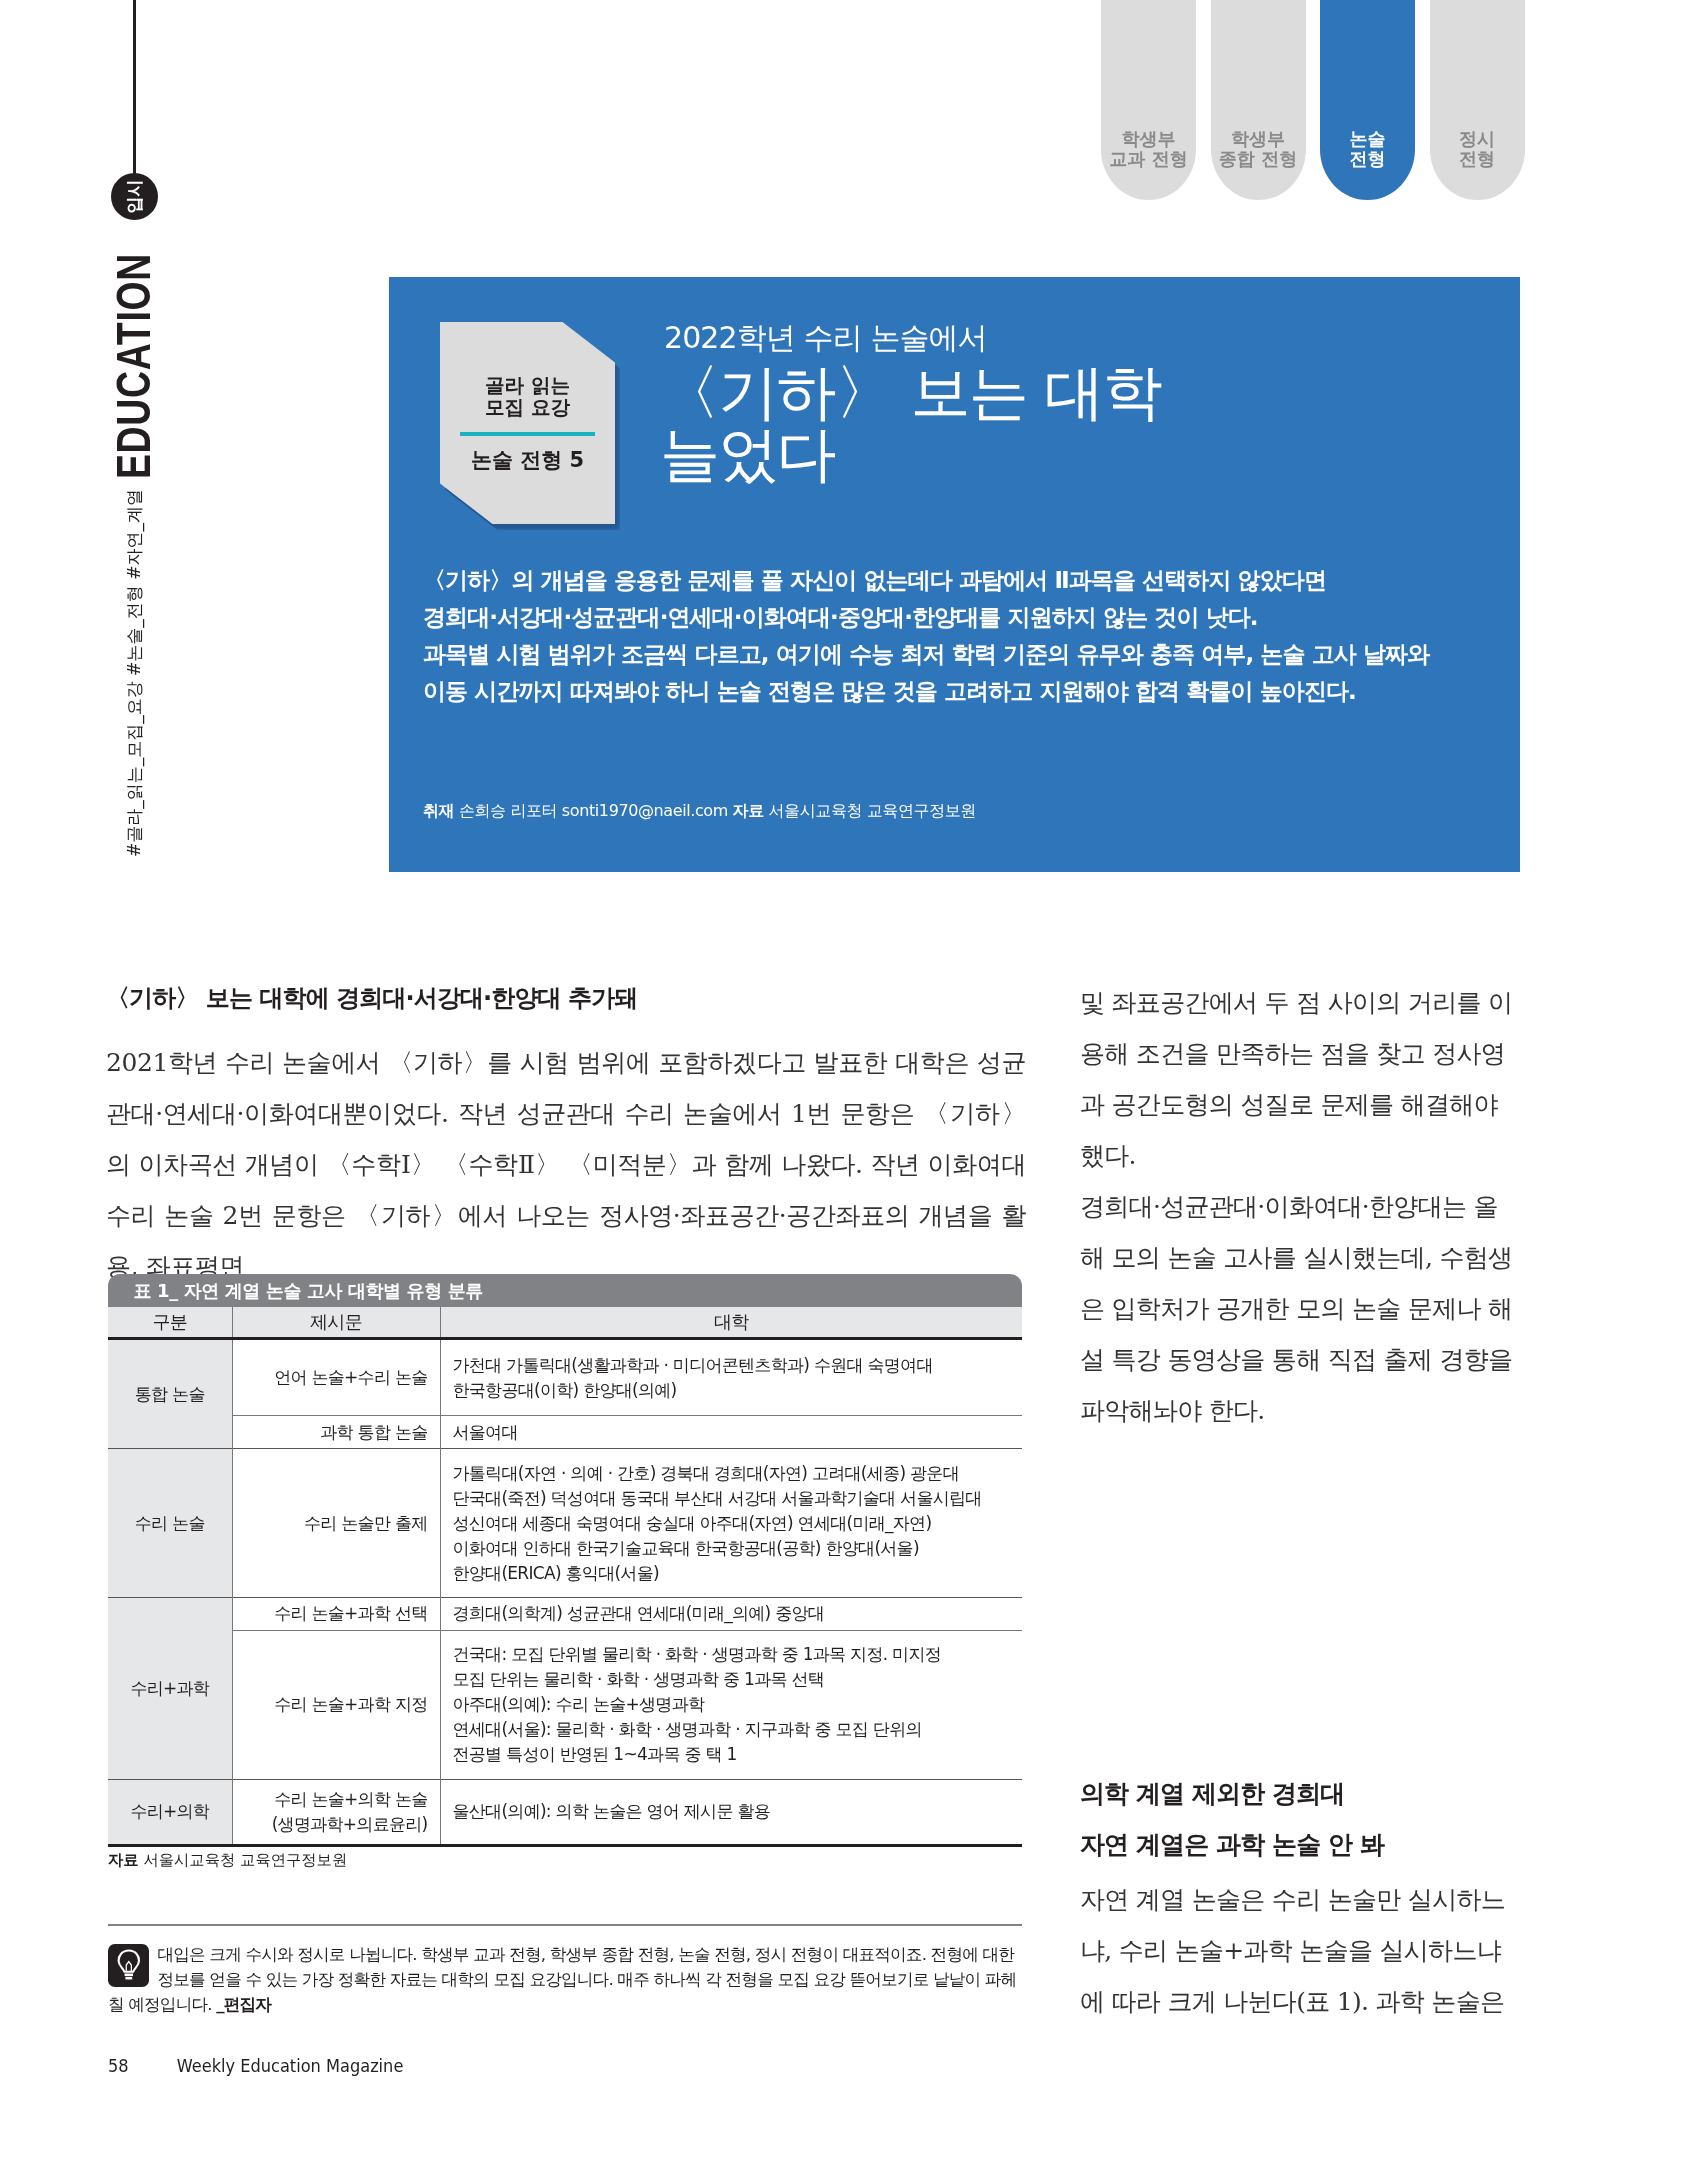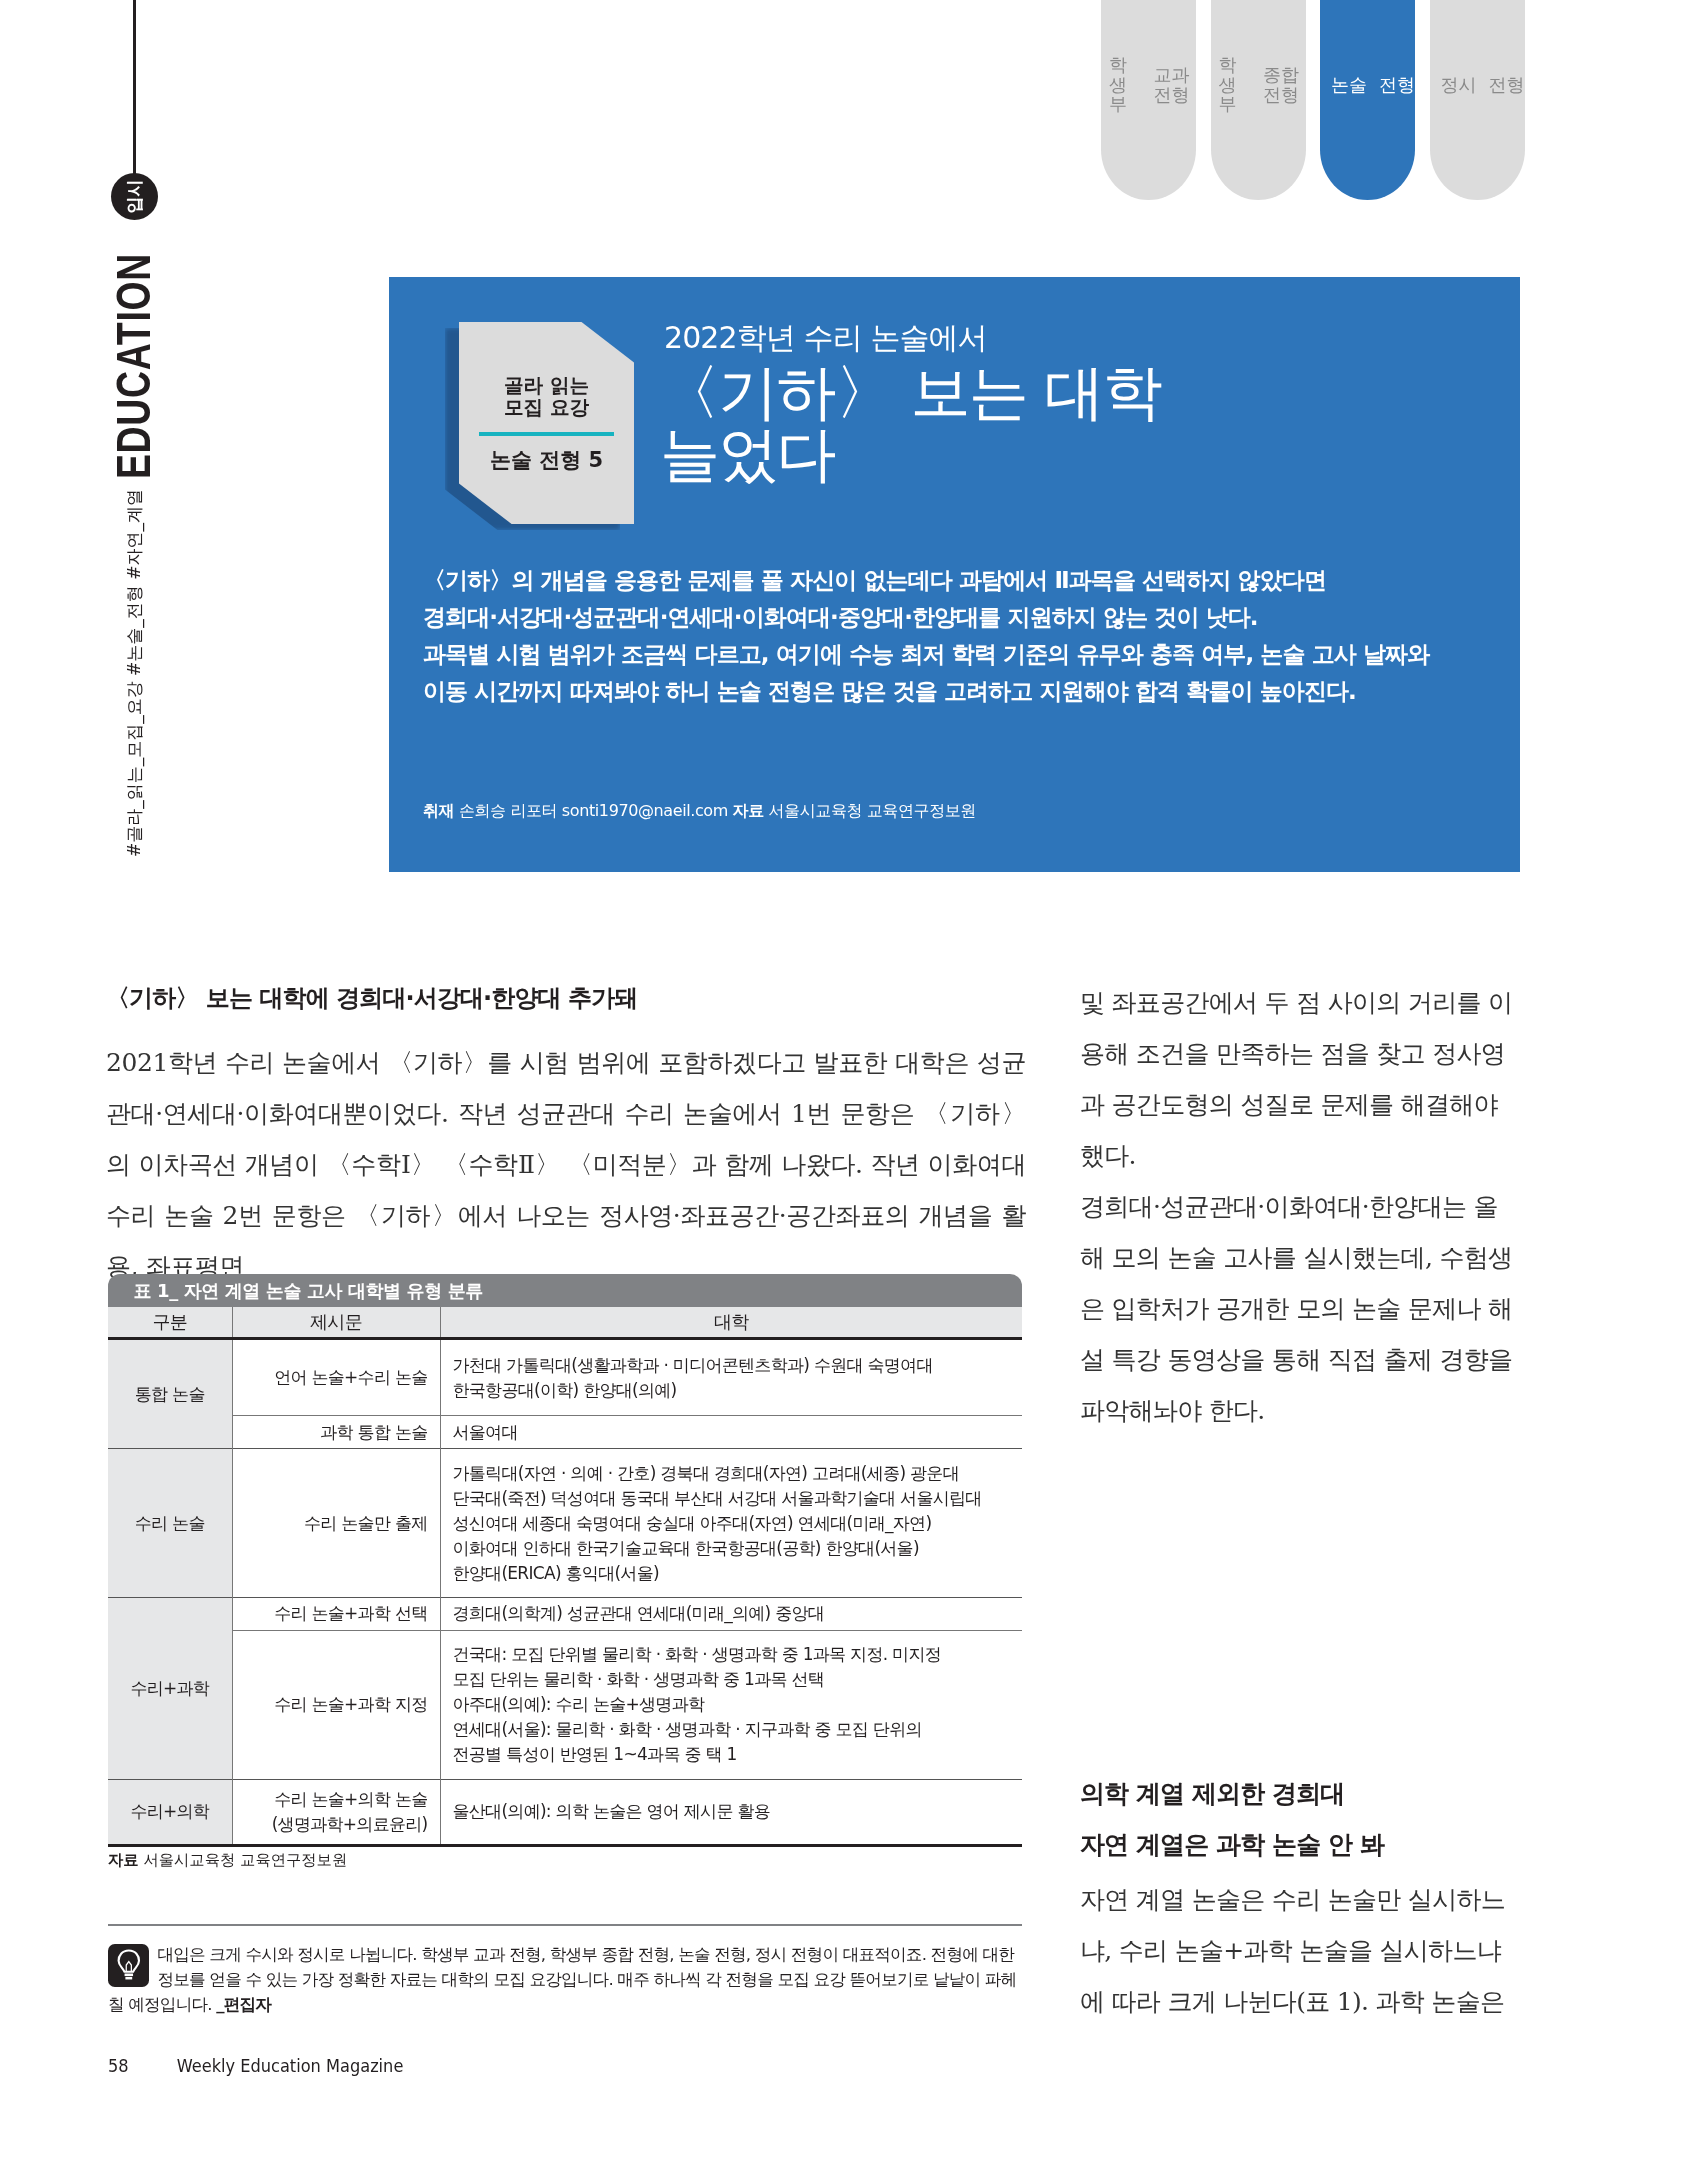--- a/index.html
+++ b/index.html
@@ -14,29 +14,29 @@
   .rail-title { position: absolute; left: 134px; top: 366px; transform: translate(-50%, -50%) rotate(-90deg);
     font-family: "Liberation Sans", sans-serif; font-weight: bold; font-size: 48px; letter-spacing: 0.9px;
     color: #231f20; white-space: nowrap; transform-origin: center; line-height: 1; }
   .rail-title span { display: inline-block; transform: scaleX(0.78); }
   .rail-tags { position: absolute; left: 134px; top: 673px; transform: translate(-50%, -50%) rotate(-90deg);
     font-size: 17px; white-space: nowrap; color: #231f20; line-height: 1; }
 
   
   .tabs { position: absolute; top: 0; left: 1101px; display: flex; gap: 14.5px; }
   .tab { width: 95px; height: 200px; background: #dcdcdc; border-radius: 0 0 48px 48px / 0 0 51px 51px;
-    display: flex; justify-content: flex-end; align-items: center;
-    padding-bottom: 31px; color: #8a8a8a; font-size: 18px; font-weight: normal; line-height: 1.1; text-align: center; gap: 12px; }
+    display: flex; flex-direction: column; justify-content: flex-end; align-items: center;
+    padding-bottom: 31px; color: #8a8a8a; font-size: 18px; font-weight: bold; line-height: 1.1; text-align: center; }
   .tab.active { background: #2e75ba; color: #ffffff; }
 
   
   .hero { position: absolute; left: 389px; top: 277px; width: 1131px; height: 595px; background: #2e75ba; color: #fff; }
   .badge { position: absolute; left: 51px; top: 45px; width: 175px; height: 202px; background: #dcdcdc;
     clip-path: polygon(0 0, 70% 0, 100% 20%, 100% 100%, 30% 100%, 0 80%);
-    box-shadow: 3.4px 5.1px 8.5px rgba(0,0,0,0.35); color: #231f20; text-align: center; margin-left: 19px; }
+    box-shadow: 3.4px 5.1px 8.5px rgba(0,0,0,0.35); color: #231f20; text-align: center; }
   .badge-shadow { position: absolute; left: 56px; top: 51px; width: 175px; height: 202px; background: rgba(20,50,90,0.45);
     clip-path: polygon(0 0, 70% 0, 100% 20%, 100% 100%, 30% 100%, 0 80%); filter: blur(2.6px); }
   .badge-l1 { position: absolute; left: 0; right: 0; top: 53px; font-size: 19.6px; font-weight: bold; line-height: 1.1; }
   .badge-rule { position: absolute; left: 19.6px; right: 19.6px; top: 110px; height: 4.3px; background: #17b3c0; }
   .badge-l2 { position: absolute; left: 0; right: 0; top: 124px; font-size: 21px; font-weight: bold; }
   .hero-kicker { position: absolute; left: 275px; top: 41px; font-size: 30px; letter-spacing: -0.9px; }
   .hero-title { position: absolute; left: 271px; top: 85px; font-size: 60px; line-height: 1.03; letter-spacing: -1.7px; font-weight: normal; }
   .hero-lead { position: absolute; left: 34px; top: 285px; width: 1065px; font-size: 23px; line-height: 37px; font-weight: bold; letter-spacing: -0.9px; }
   .hero-credit { position: absolute; left: 34px; top: 524px; font-size: 16px; letter-spacing: -0.4px; }
   .hero-credit b { font-weight: bold; }

